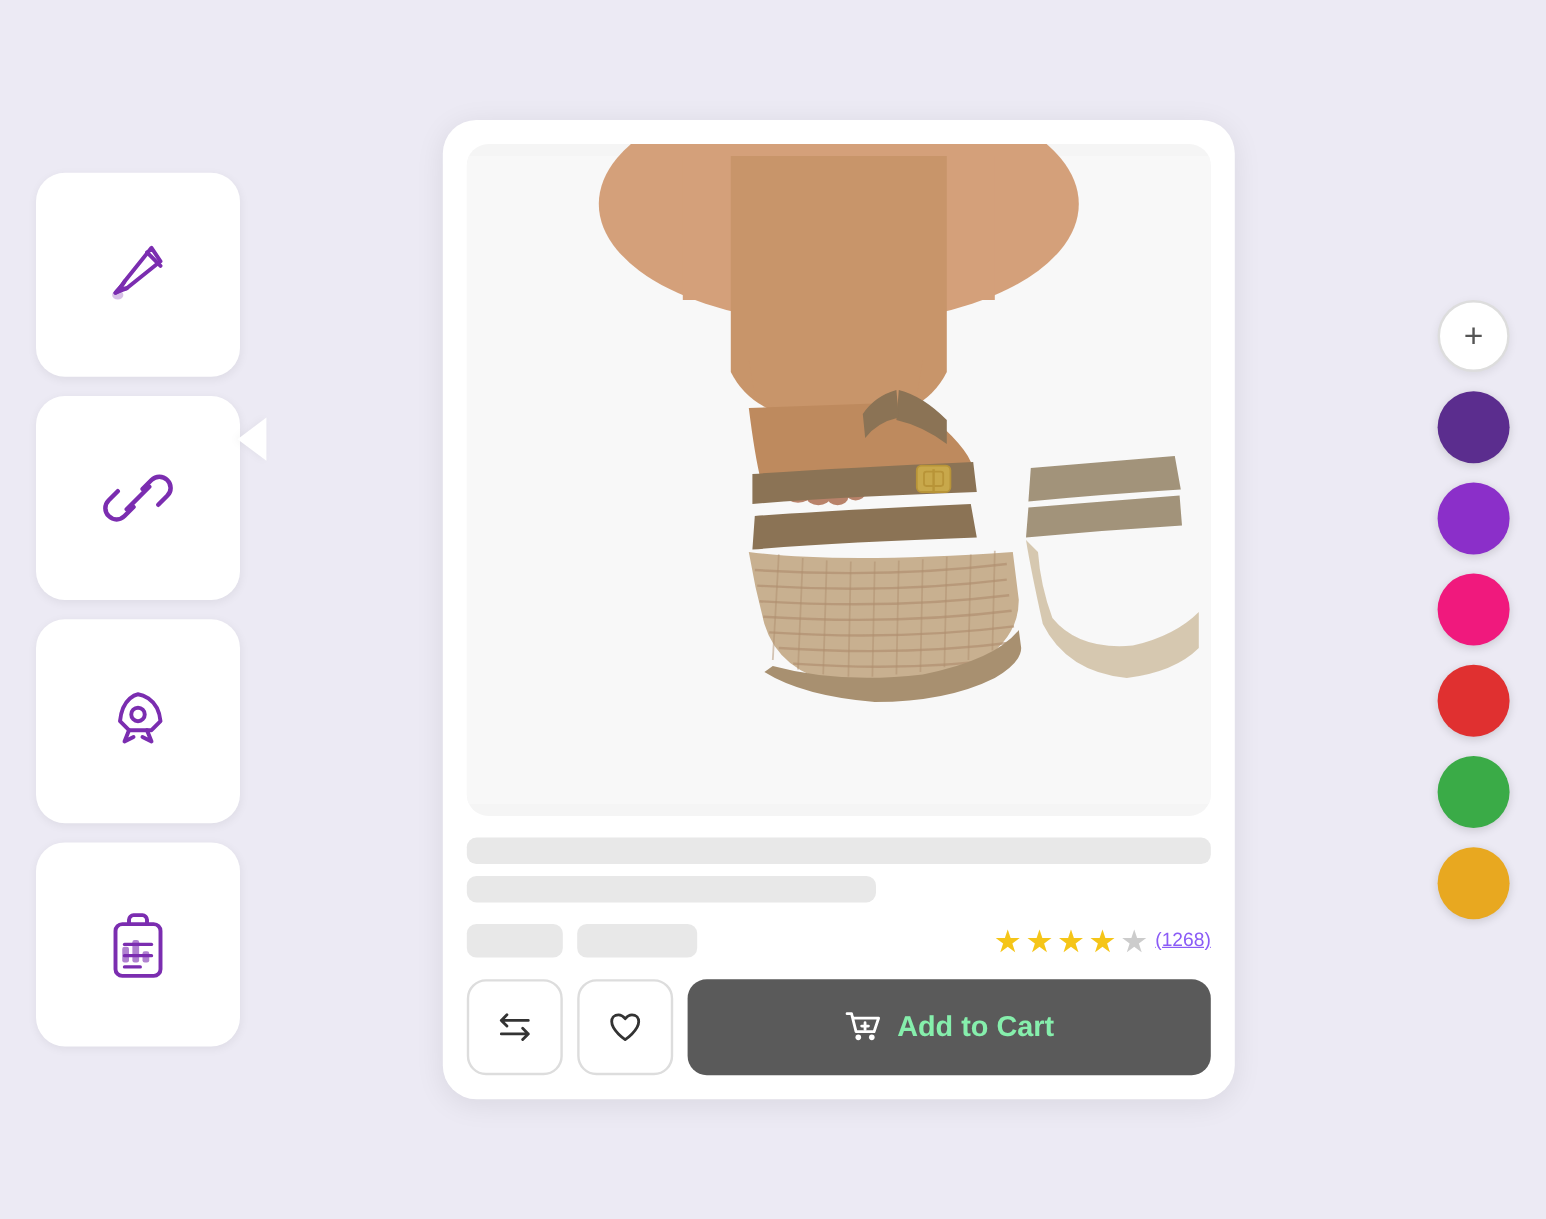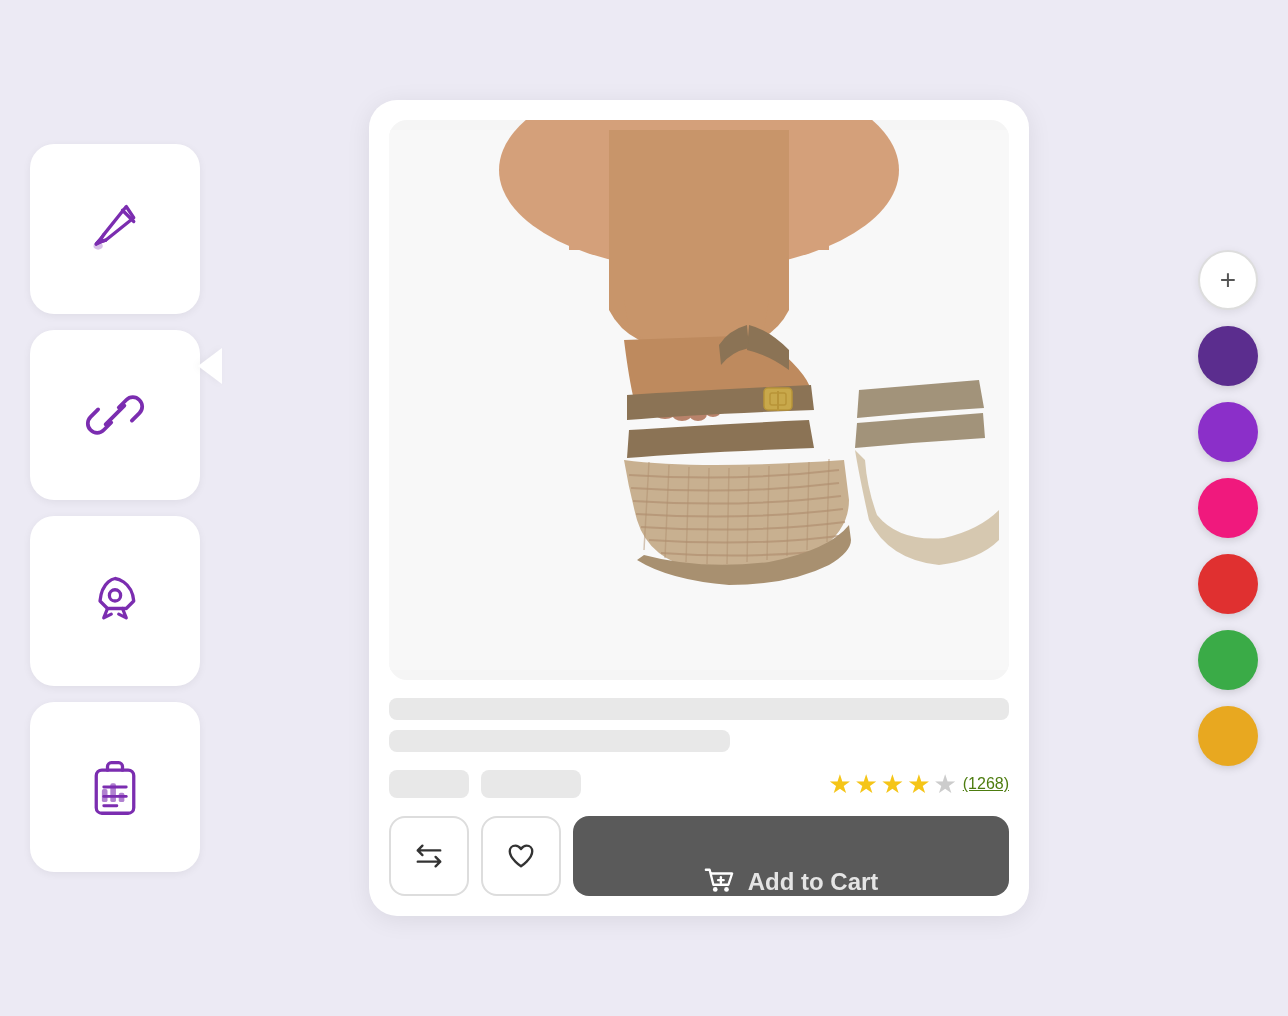--- a/index.html
+++ b/index.html
@@ -147,21 +147,21 @@
     .star {
       font-size: 26px;
       line-height: 1;
     }
 
     .star.filled { color: #f5c518; }
     .star.empty { color: #cccccc; }
 
     .review-count {
       font-size: 16px;
-      color: #4d7c0f;
+      color: #8b5cf6;
       font-weight: 500;
       text-decoration: underline;
     }
 
     
     .action-bar {
       display: flex;
       align-items: center;
       gap: 12px;
       margin-top: 18px;
@@ -185,25 +185,25 @@
       width: 30px;
       height: 30px;
     }
 
     .add-to-cart-btn {
       flex: 1;
       height: 80px;
       background: #5a5a5a;
       border: none;
       border-radius: 16px;
-      color: #e5e5e5;
+      color: #86efac;
       font-size: 24px;
       font-weight: 600;
       display: flex;
-      align-items: flex-end;
+      align-items: center;
       justify-content: center;
       gap: 14px;
       cursor: pointer;
       transition: background 0.2s;
     }
 
     .add-to-cart-btn svg {
       width: 30px;
       height: 30px;
       fill: #ffffff;

